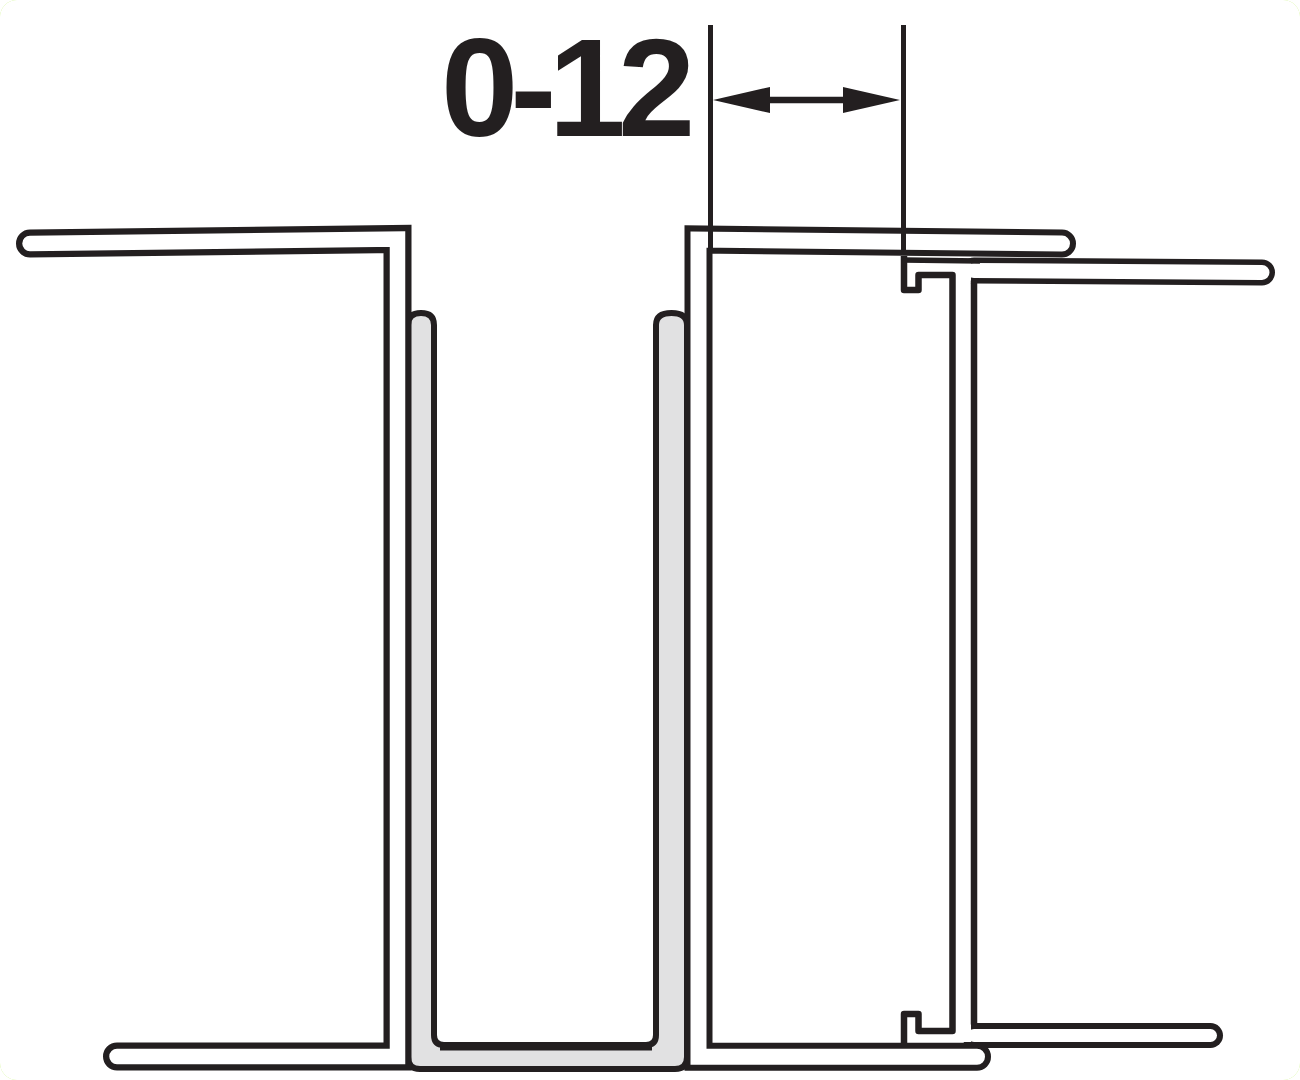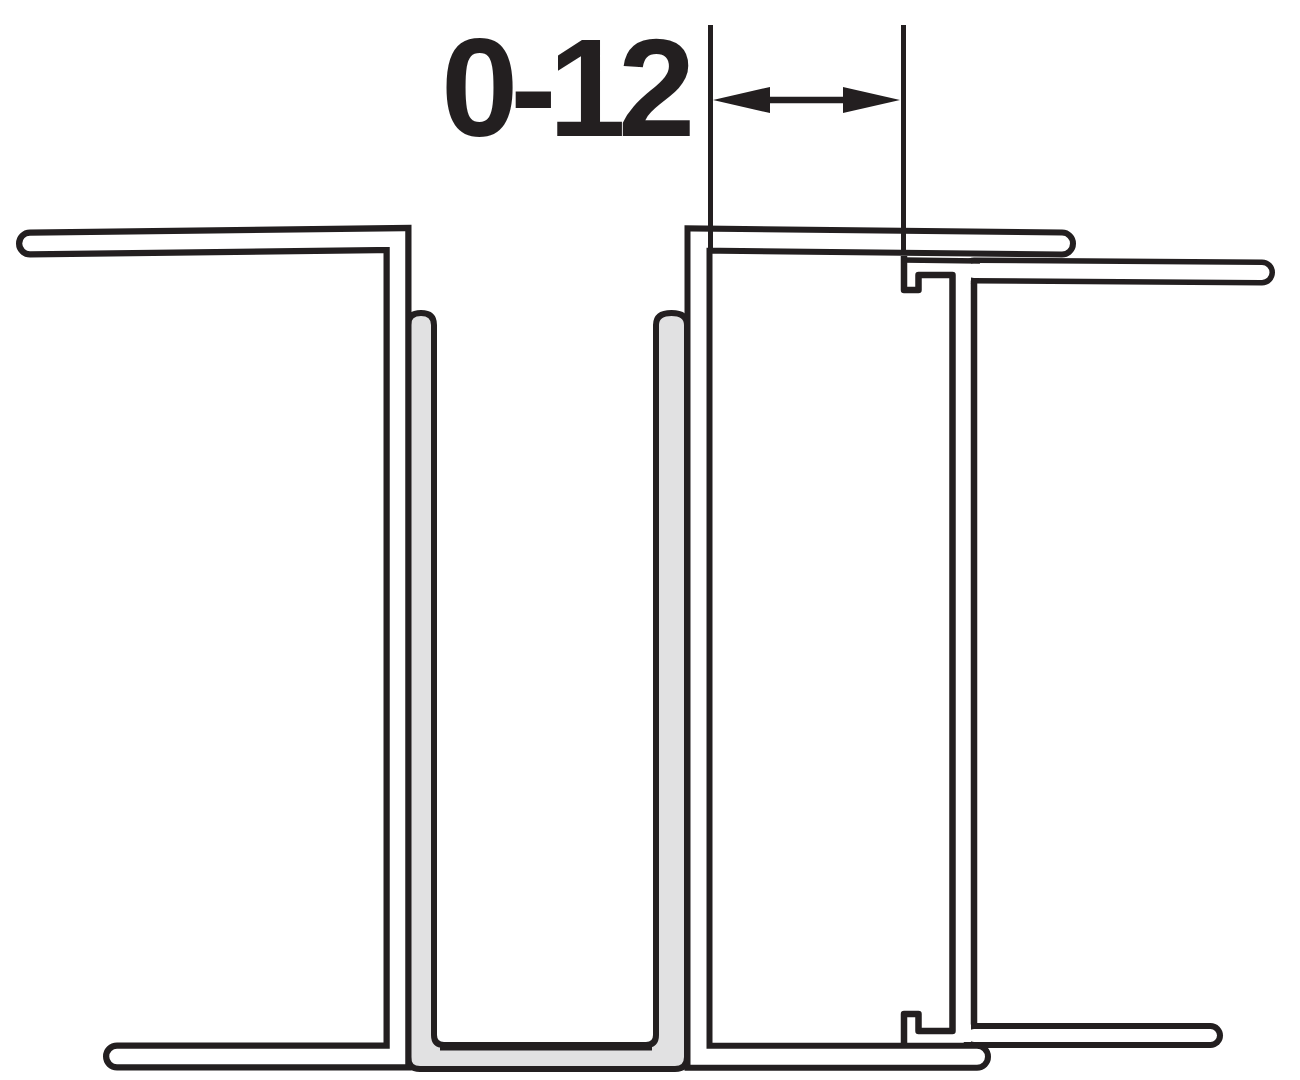--- a/index.html
+++ b/index.html
@@ -1,16 +1,16 @@
 <!DOCTYPE html>
 <html><head>
 <meta charset="utf-8">
 <style>
   html,body{margin:0;padding:0;background:#ffffff;}
-  #stage{position:relative;width:1300px;height:1080px;background:#bef264;overflow:hidden;}
+  #stage{position:relative;width:1300px;height:1080px;background:#bef264;overflow:hidden;border-radius:17px;}
   svg{position:absolute;left:0;top:0;}
   text{font-family:"Liberation Sans", sans-serif;font-weight:bold;fill:#231f20;}
 </style>
 </head>
 <body>
 
 <div id="stage">
 <svg width="1300" height="1080" viewBox="0 0 1300 1080">
 
   <rect x="0" y="0" width="1300" height="1080" fill="#ffffff"></rect>

